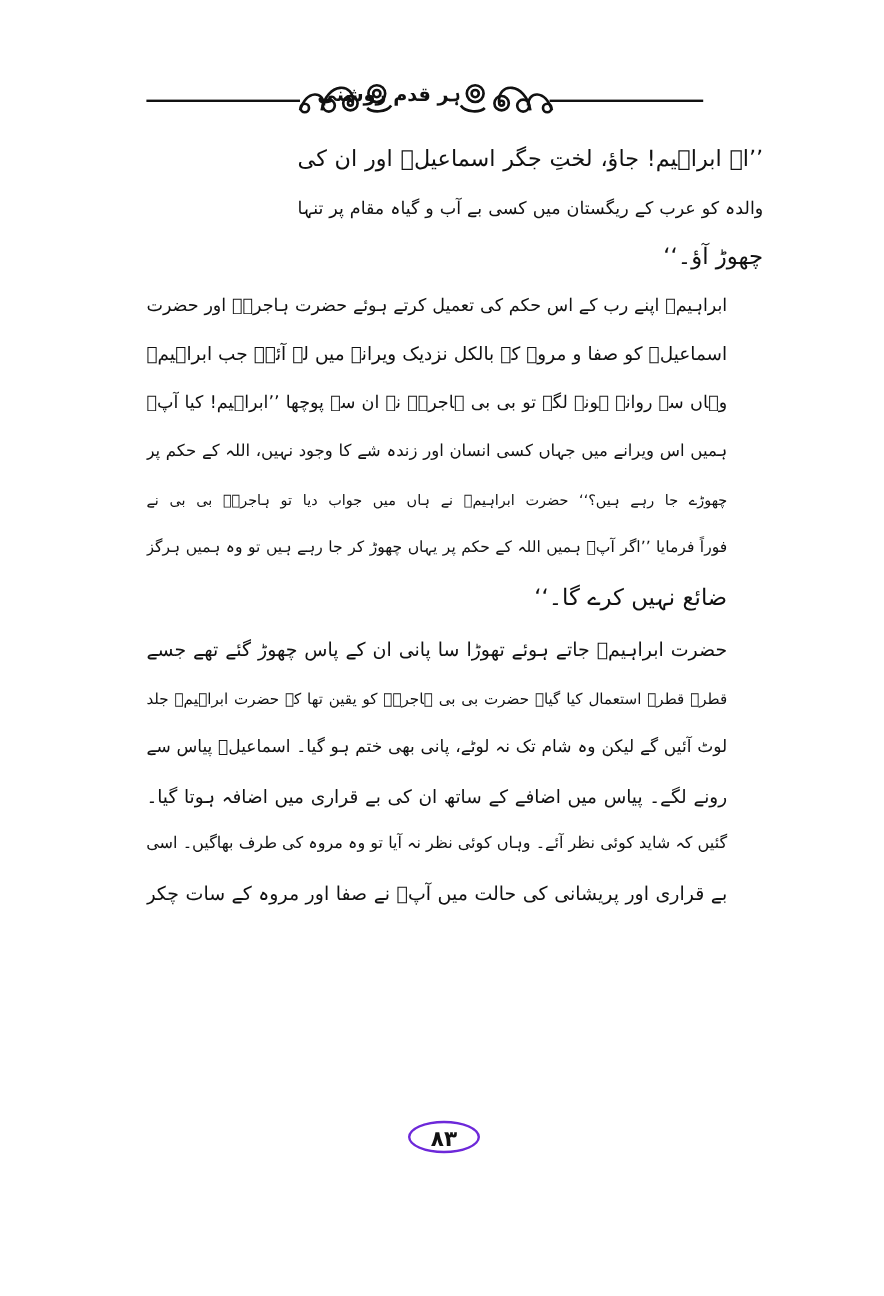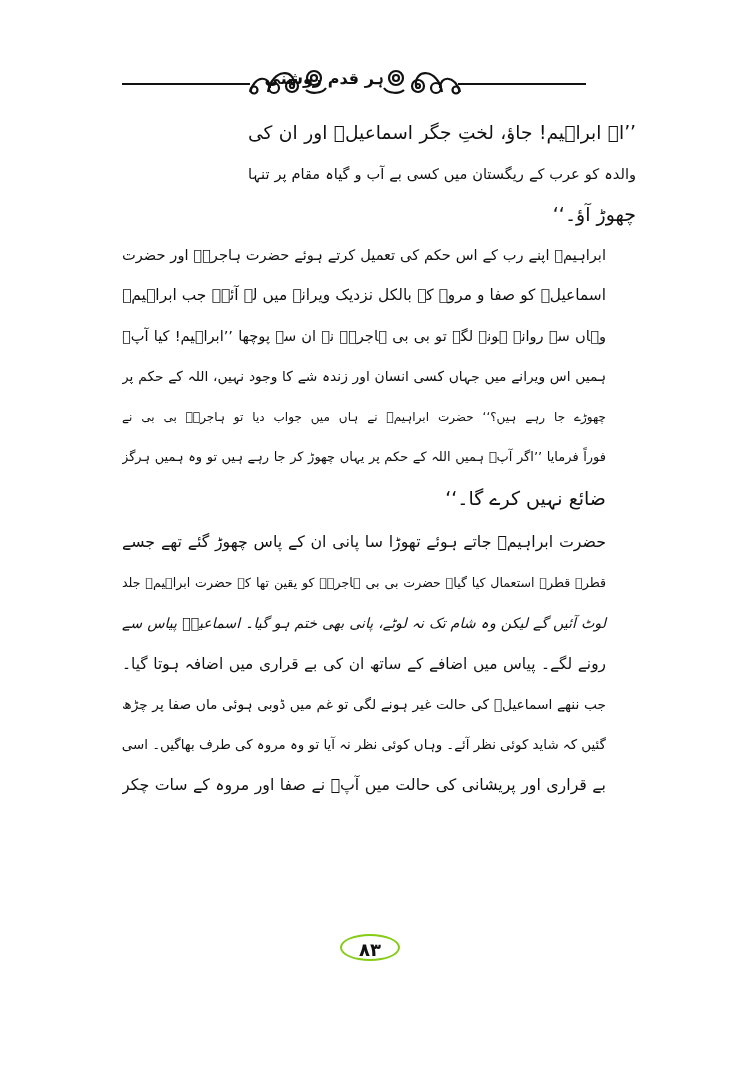--- a/index.html
+++ b/index.html
@@ -86,21 +86,21 @@
     }
     .line.last {
       text-align-last: right;
     }
     .page-number {
       position: absolute;
       top: 934px;
       left: 340px;
       width: 60px;
       height: 27px;
-      border: 2px solid #84cc16;
+      border: 2px solid #6d28d9;
       border-radius: 50%;
       text-align: center;
       font-size: 18px;
       font-weight: bold;
       line-height: 27px;
       box-sizing: border-box;
       direction: rtl;
     }
   </style>
 </head>
@@ -153,21 +153,20 @@
     <span class="line" style="display: block; font-size: 14.6px;">وہاں سے روانہ ہونے لگے تو بی بی ہاجرہؓ نے ان سے پوچھا ’’ابراہیم! کیا آپؑ</span>
     <span class="line" style="display: block; font-size: 13.8px;">ہمیں اس ویرانے میں جہاں کسی انسان اور زندہ شے کا وجود نہیں، اللہ کے حکم پر</span>
     <span class="line" style="display: block; font-size: 12px;">چھوڑے جا رہے ہیں؟‘‘ حضرت ابراہیمؑ نے ہاں میں جواب دیا تو ہاجرہؓ بی بی نے</span>
     <span class="line" style="display: block; font-size: 13px;">فوراً فرمایا ’’اگر آپؑ ہمیں اللہ کے حکم پر یہاں چھوڑ کر جا رہے ہیں تو وہ ہمیں ہرگز</span>
     <span class="line last" style="display: block;">ضائع نہیں کرے گا۔‘‘</span>
   </div>
 
   <div class="para indent gap">
     <span class="line" style="display: block; font-size: 15.8px;">حضرت ابراہیمؑ جاتے ہوئے تھوڑا سا پانی ان کے پاس چھوڑ گئے تھے جسے</span>
     <span class="line" style="display: block; font-size: 12.6px;">قطرہ قطرہ استعمال کیا گیا۔ حضرت بی بی ہاجرہؓ کو یقین تھا کہ حضرت ابراہیمؑ جلد</span>
-    <span class="line" style="display: block; font-size: 14.2px; font-style: italic;">لوٹ آئیں گے لیکن وہ شام تک نہ لوٹے، پانی بھی ختم ہو گیا۔ اسماعیلؑ پیاس سے</span>
+    <span class="line" style="display: block; font-size: 14.2px;">لوٹ آئیں گے لیکن وہ شام تک نہ لوٹے، پانی بھی ختم ہو گیا۔ اسماعیلؑ پیاس سے</span>
     <span class="line" style="display: block; font-size: 15.4px;">رونے لگے۔ پیاس میں اضافے کے ساتھ ان کی بے قراری میں اضافہ ہوتا گیا۔</span>
-    <span class="line" style="display: block; font-size: 13.8px;">جب ننھے اسماعیلؑ کی حالت غیر ہونے لگی تو غم میں ڈوبی ہوئی ماں صفا پر چڑھ</span>
     <span class="line" style="display: block; font-size: 13.4px;">گئیں کہ شاید کوئی نظر آئے۔ وہاں کوئی نظر نہ آیا تو وہ مروہ کی طرف بھاگیں۔ اسی</span>
     <span class="line" style="display: block; font-size: 15.8px;">بے قراری اور پریشانی کی حالت میں آپؓ نے صفا اور مروہ کے سات چکر</span>
   </div>
 </div>
 
 <div class="page-number">۸۳</div>
 
 </body></html>

